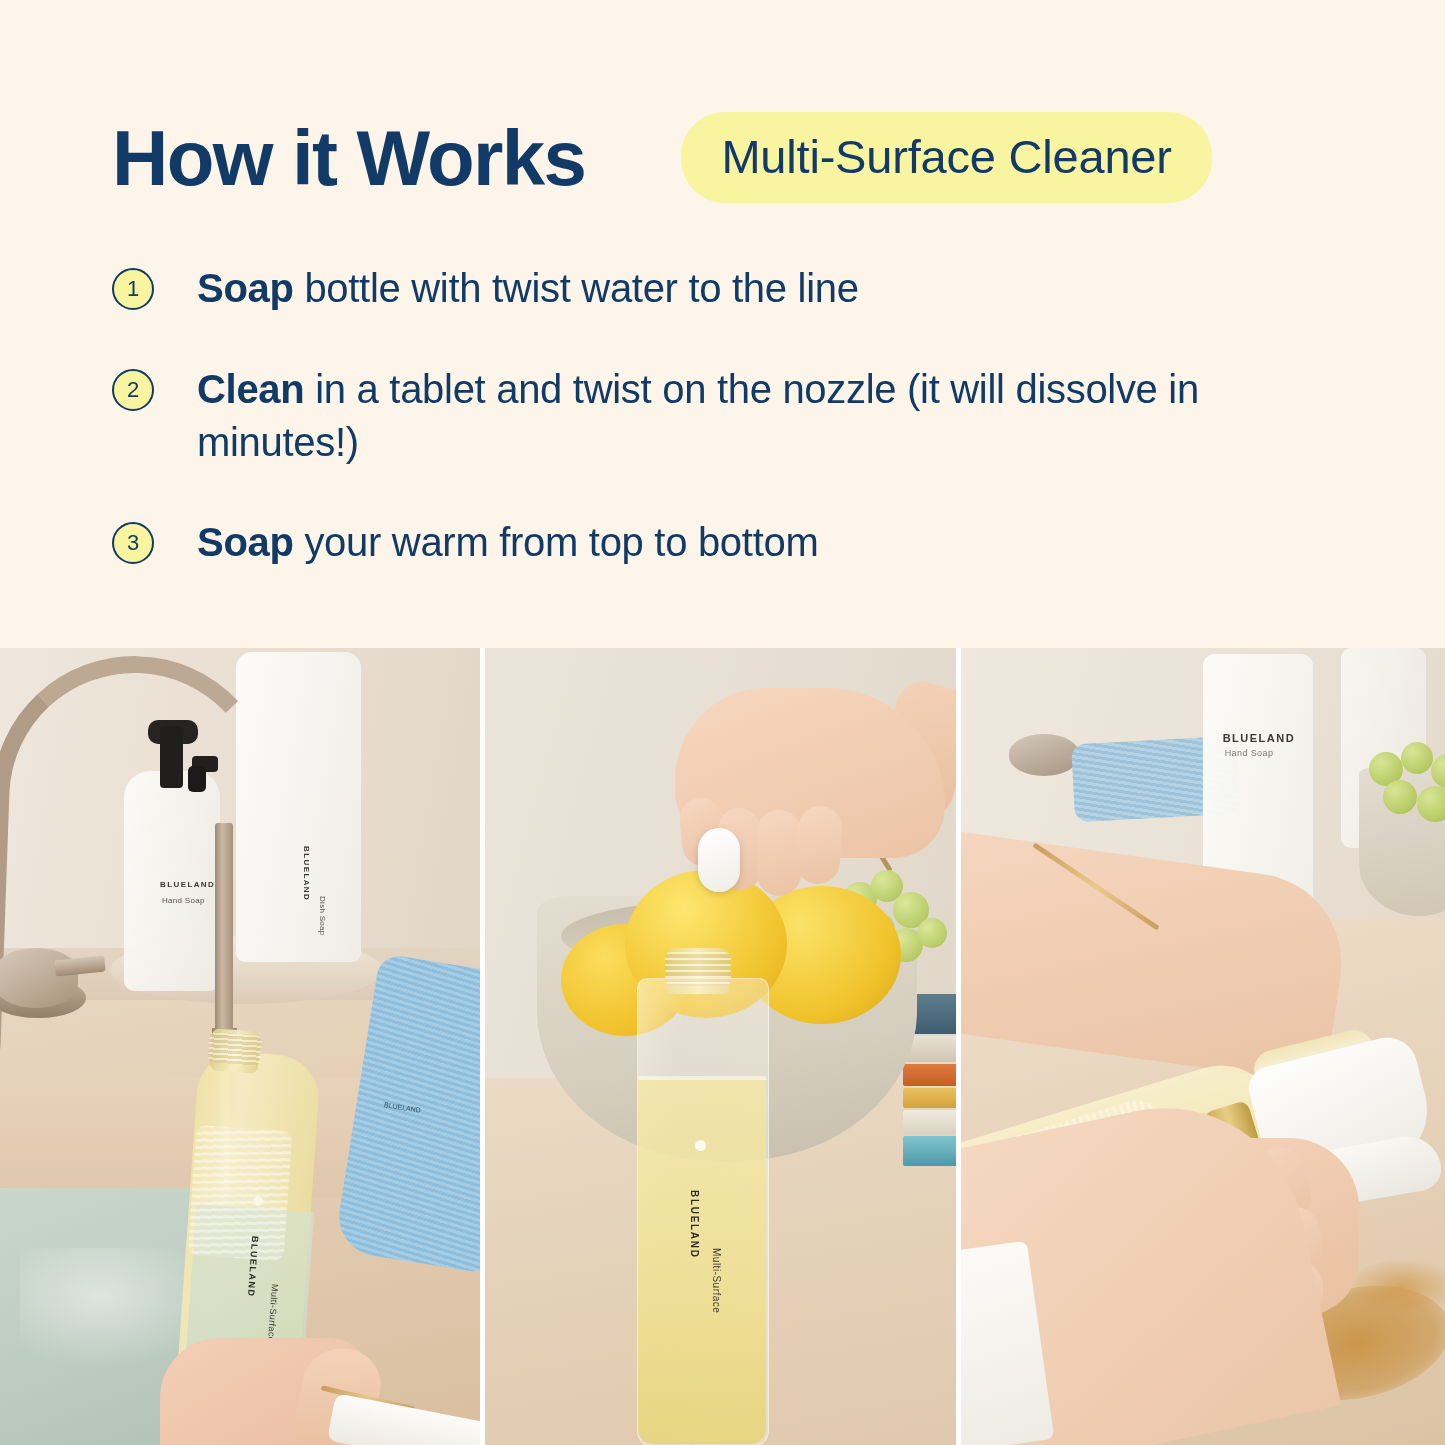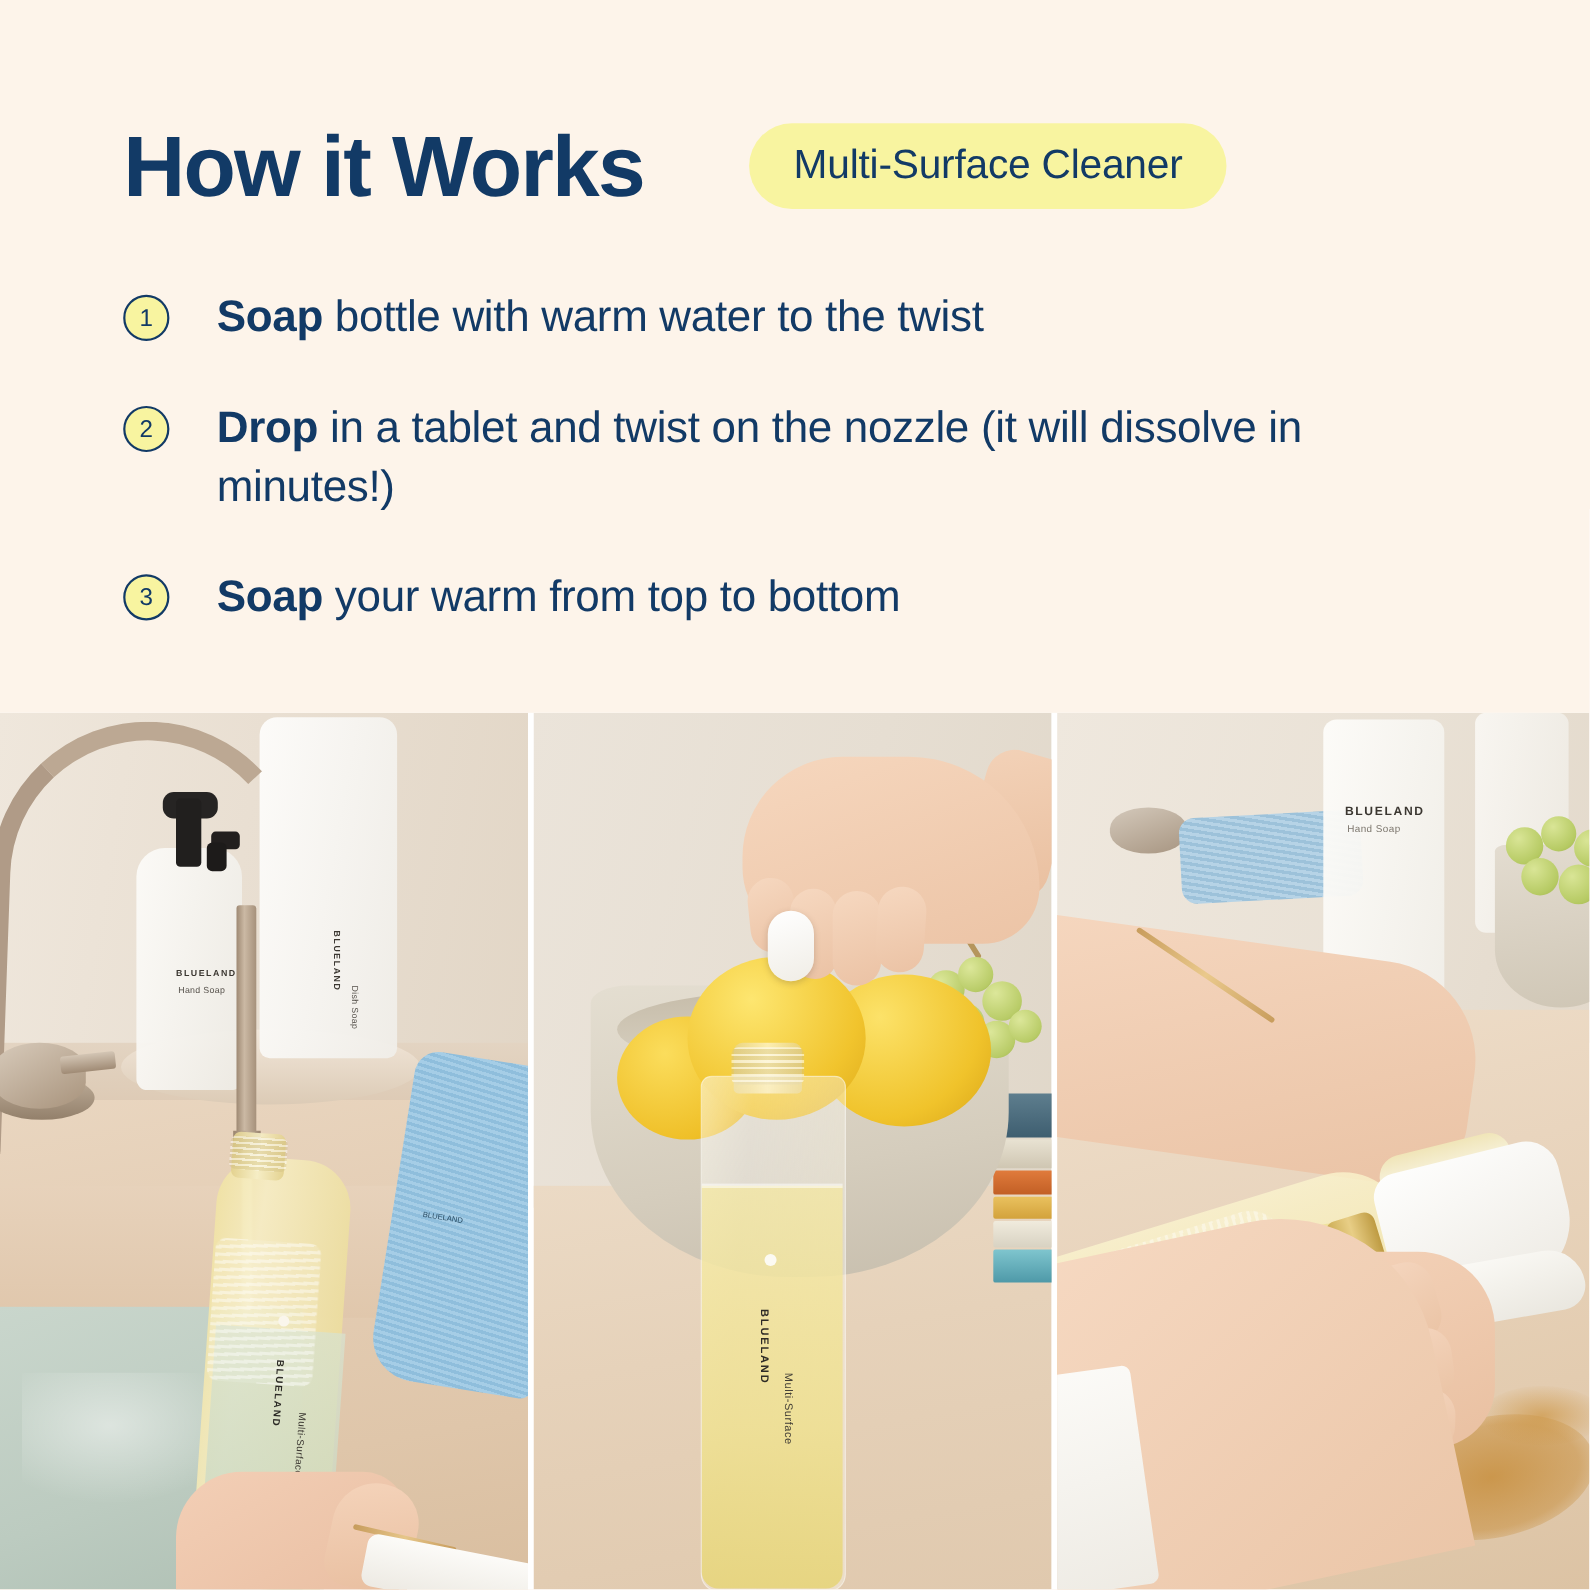--- a/index.html
+++ b/index.html
@@ -15,21 +15,21 @@
   .textblock{position:absolute;left:0;top:0;width:1445px;height:648px;background:#FDF4EA;}
 
   .headrow{position:absolute;left:112px;top:112px;display:flex;align-items:center;gap:96px;}
   .title{
     font-size:78px;font-weight:700;color:#123A66;letter-spacing:-1.6px;
     line-height:1;white-space:nowrap;margin:0;
   }
   .pill{
     background:#F8F4A0;border-radius:44px;
     padding:17px 40px 19px 40px;
-    font-size:37px;font-weight:500;color:#123A66;white-space:nowrap;
+    font-size:47px;font-weight:500;color:#123A66;white-space:nowrap;
     letter-spacing:-0.2px;
   }
 
   .steps{position:absolute;left:112px;top:262px;width:1230px;}
   .step{display:flex;align-items:flex-start;margin-bottom:48px;}
   .step:last-child{margin-bottom:0;}
   .badge{
     flex:0 0 auto;width:42px;height:42px;border-radius:50%;
     background:#F8F4A0;border:2.5px solid #123A66;
     display:flex;align-items:center;justify-content:center;
@@ -259,28 +259,28 @@
     <div class="headrow">
       <h1 class="title">How it Works</h1>
       <div class="pill">Multi-Surface Cleaner</div>
     </div>
 
     <div class="steps">
 
       <div class="step">
         <div class="badge">1</div>
         <div class="steptext">
-          <b>Soap</b><span> bottle with warm water to the twist</span>
+          <b>Soap</b><span> bottle with twist water to the line</span>
         </div>
       </div>
 
       <div class="step">
         <div class="badge">2</div>
         <div class="steptext" style="max-width:1150px;">
-          <b>Drop</b><span> in a tablet and twist on the nozzle (it will dissolve in minutes!)</span>
+          <b>Clean</b><span> in a tablet and twist on the nozzle (it will dissolve in minutes!)</span>
         </div>
       </div>
 
       <div class="step">
         <div class="badge">3</div>
         <div class="steptext">
           <b>Soap</b><span> your warm from top to bottom</span>
         </div>
       </div>
 

